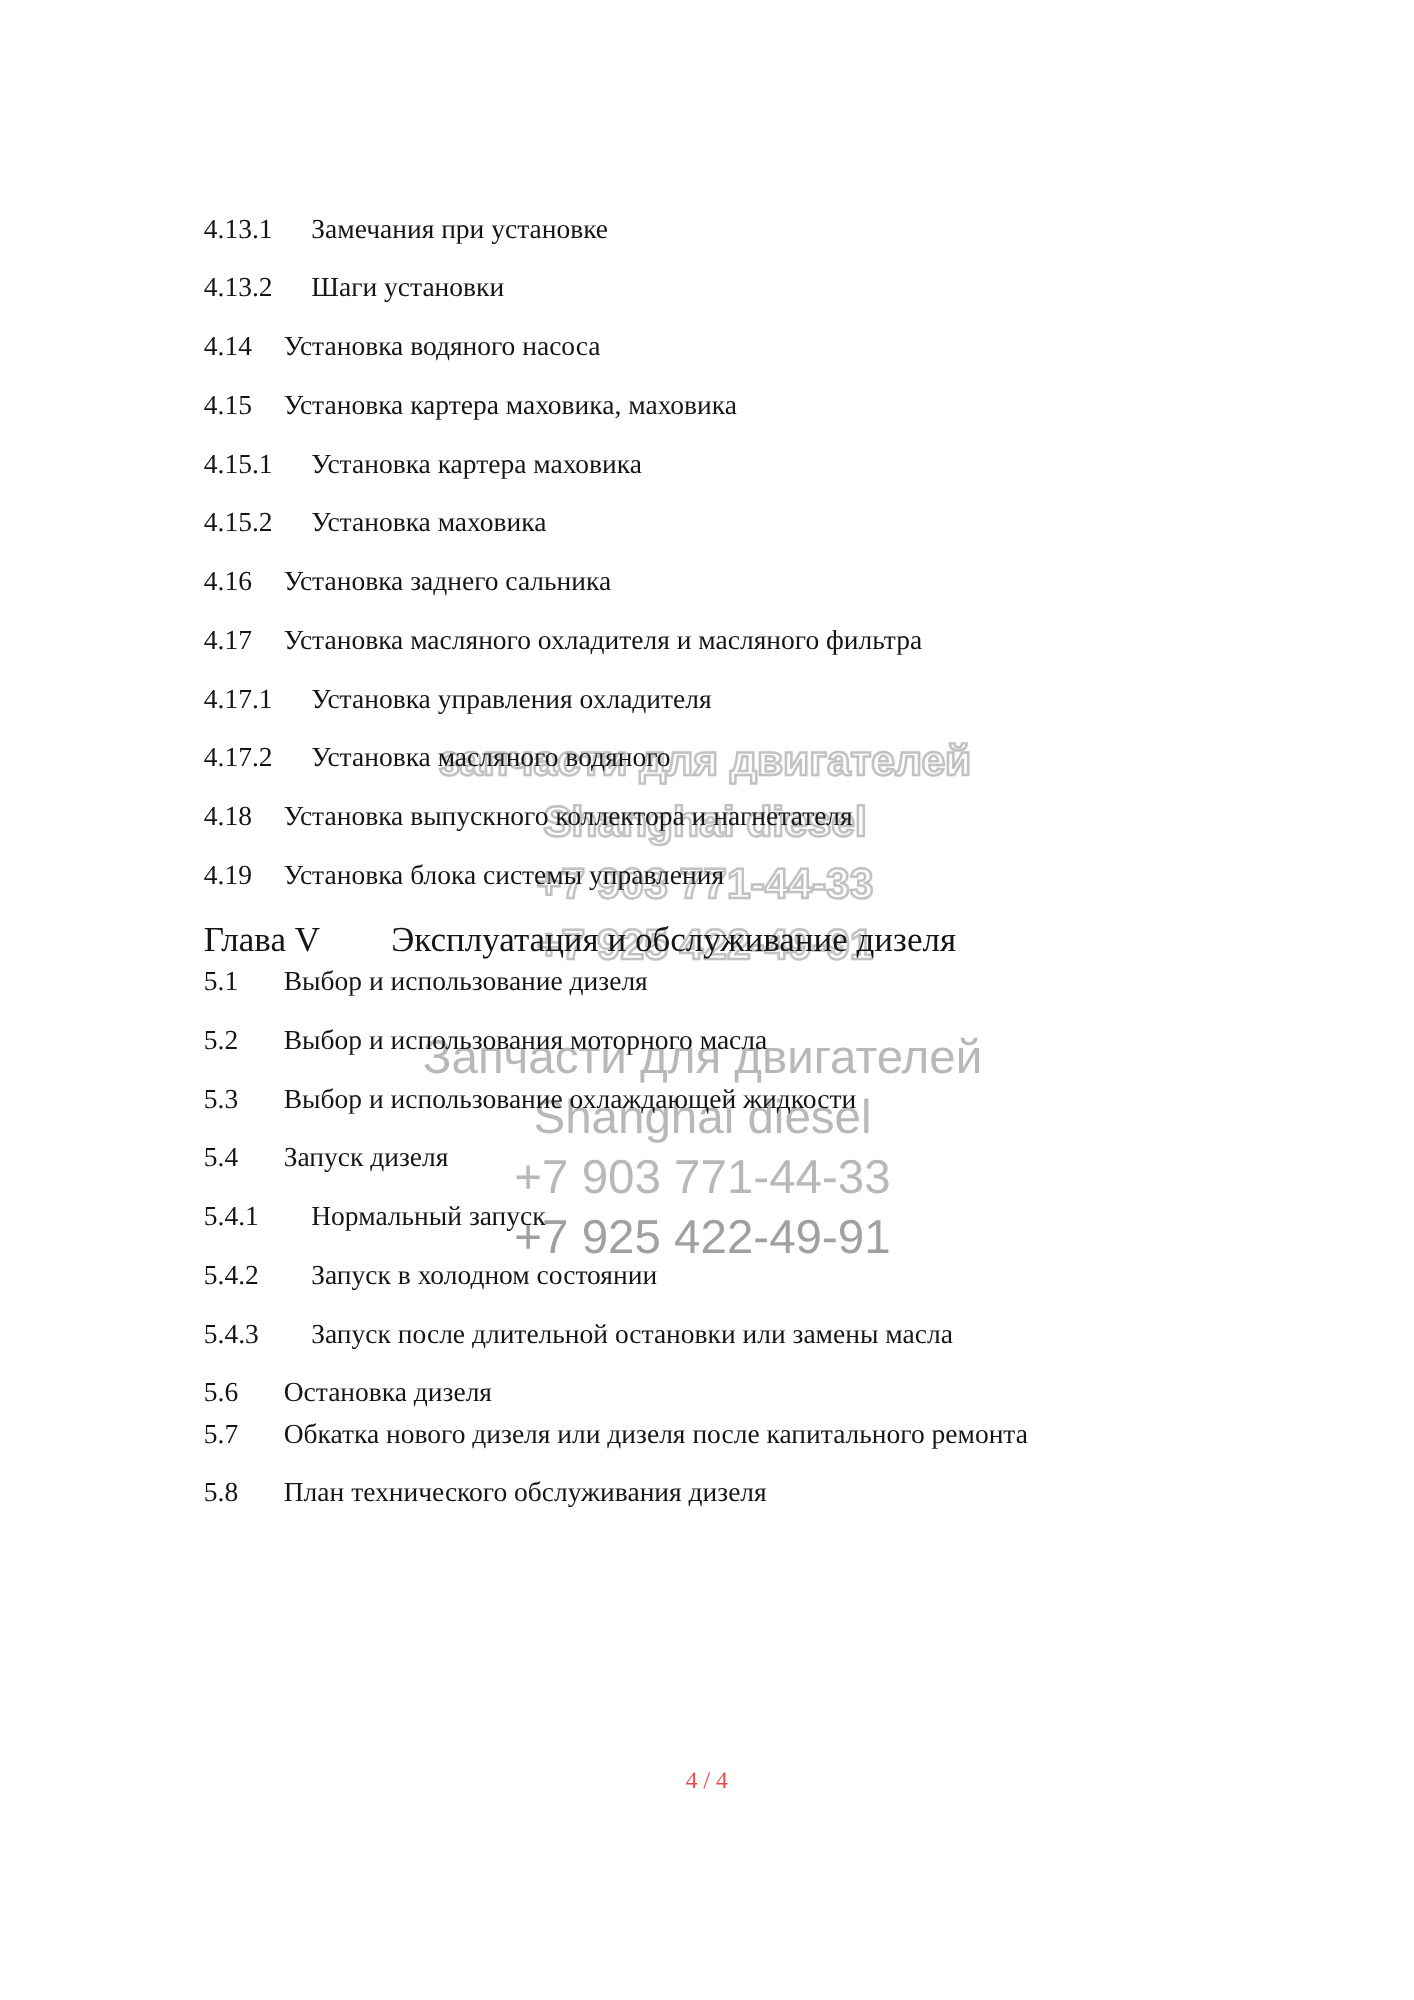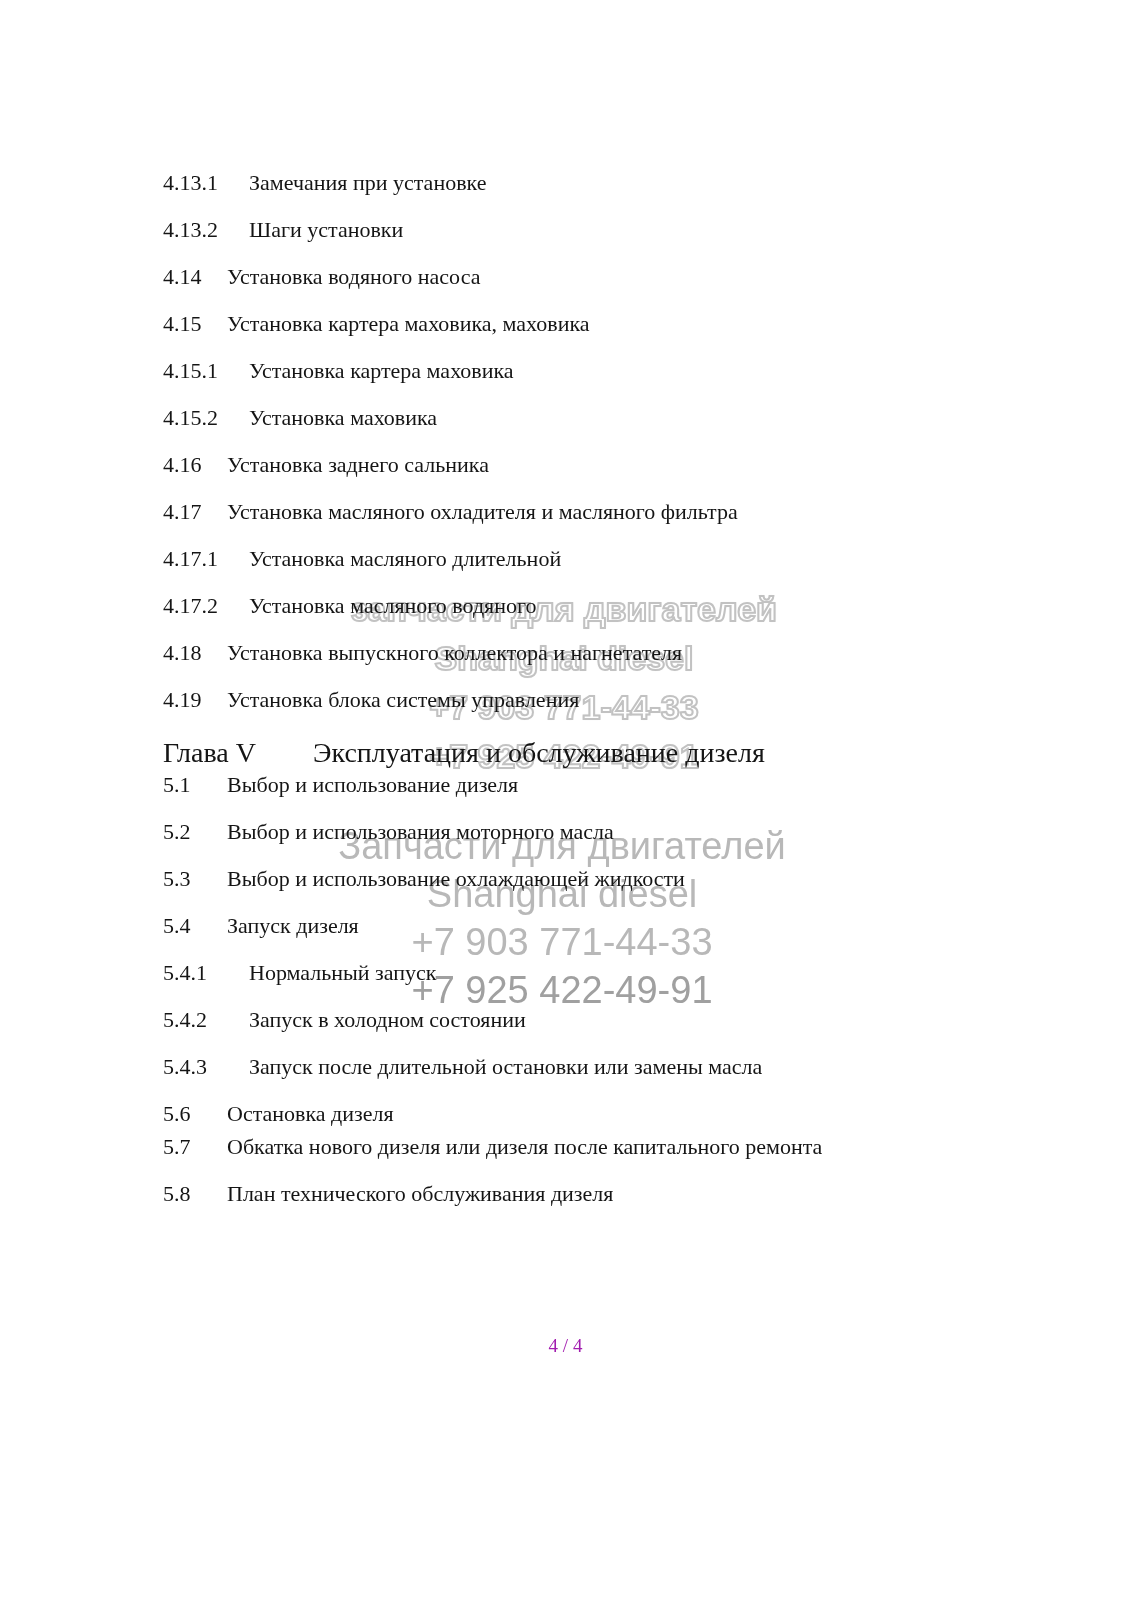--- a/index.html
+++ b/index.html
@@ -86,25 +86,25 @@
   }
   .chapter-heading .num { width: 150px; }
 
   
   .toc-row.tight { margin-bottom: 7px; }
 
   .page-footer {
     position: absolute;
     z-index: 1;
     left: 0;
-    top: 1335px;
+    top: 1414px;
     width: 100%;
     text-align: center;
     font-size: 19px;
-    color: #a21caf;
+    color: #ef4444;
   }
 </style>
 </head>
 <body>
 
 <div class="page">
 
   <div class="wm wm-outlined">
     <div>запчасти для двигателей</div>
     <div>Shanghai diesel</div>
@@ -148,21 +148,21 @@
     <div class="toc-row">
       <span class="num lv2">4.16</span>
       <span class="title">Установка заднего сальника</span>
     </div>
     <div class="toc-row">
       <span class="num lv2">4.17</span>
       <span class="title">Установка масляного охладителя и масляного фильтра</span>
     </div>
     <div class="toc-row">
       <span class="num lv3">4.17.1</span>
-      <span class="title">Установка масляного длительной</span>
+      <span class="title">Установка управления охладителя</span>
     </div>
     <div class="toc-row">
       <span class="num lv3">4.17.2</span>
       <span class="title">Установка масляного водяного</span>
     </div>
     <div class="toc-row">
       <span class="num lv2">4.18</span>
       <span class="title">Установка выпускного коллектора и нагнетателя</span>
     </div>
     <div class="toc-row">

